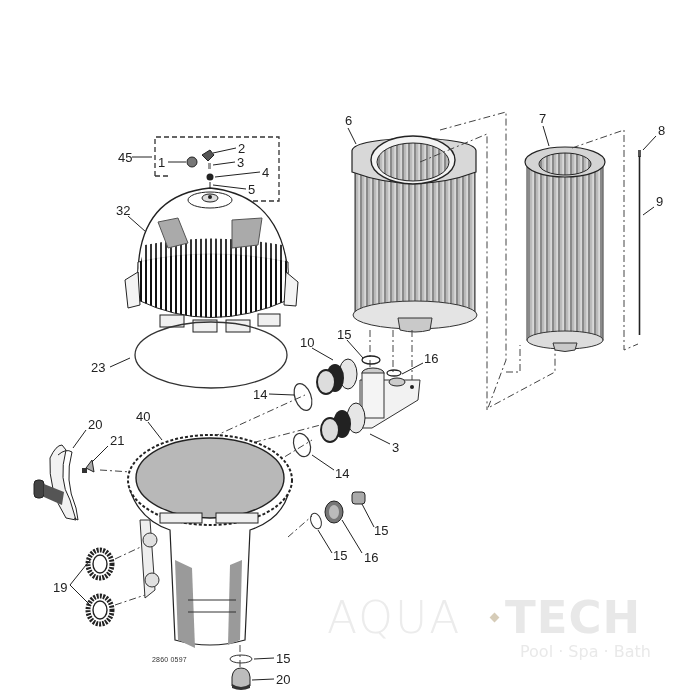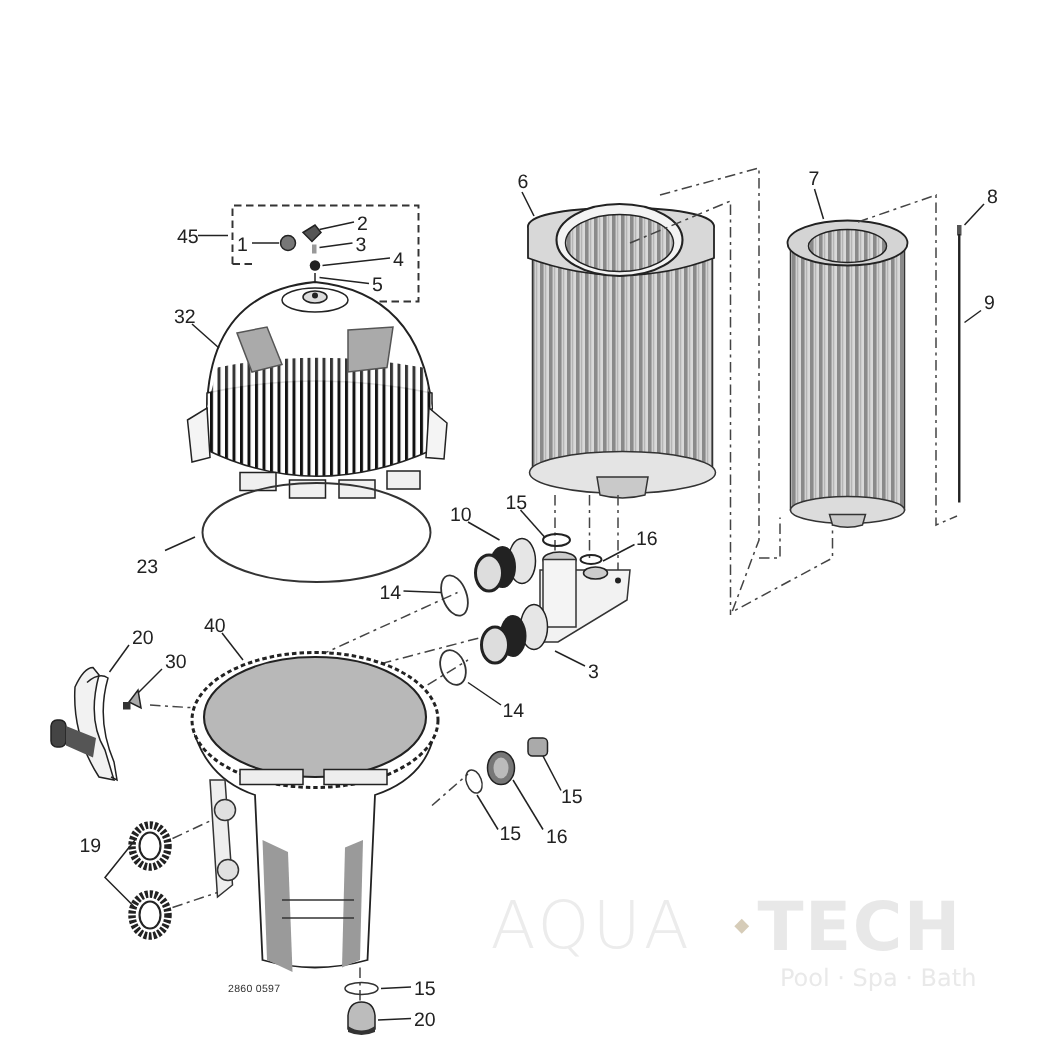--- a/index.html
+++ b/index.html
@@ -212,25 +212,25 @@
 <span class="callout" style="left:337px;top:328px">15</span>
 <span class="callout" style="left:424px;top:352px">16</span>
 <span class="callout" style="left:392px;top:441px">3</span>
 <span class="callout" style="left:253px;top:388px">14</span>
 <span class="callout" style="left:335px;top:467px">14</span>
 <span class="callout" style="left:333px;top:549px">15</span>
 <span class="callout" style="left:276px;top:652px">15</span>
 <span class="callout" style="left:364px;top:551px">16</span>
 <span class="callout" style="left:374px;top:524px">15</span>
 <span class="callout" style="left:276px;top:673px">20</span>
-<span class="callout" style="left:53px;top:557px">19</span>
+<span class="callout" style="left:53px;top:581px">19</span>
 <span class="callout" style="left:88px;top:418px">20</span>
-<span class="callout" style="left:110px;top:434px">30</span>
+<span class="callout" style="left:110px;top:434px">21</span>
 <span class="callout" style="left:136px;top:410px">40</span>
-<span class="callout" style="left:91px;top:371px">23</span>
+<span class="callout" style="left:91px;top:361px">23</span>
 <span class="callout" style="left:116px;top:204px">32</span>
 <span class="callout" style="left:118px;top:151px">45</span>
 
 <span class="drawing-no" style="left:152px;top:656px">2860 0597</span>
 
 <div>
   <span class="wm-light">AQUA</span>
   <span class="wm-dot"></span>
   <span class="wm-bold">TECH</span>
   <span class="wm-tag">Pool · Spa · Bath</span>

